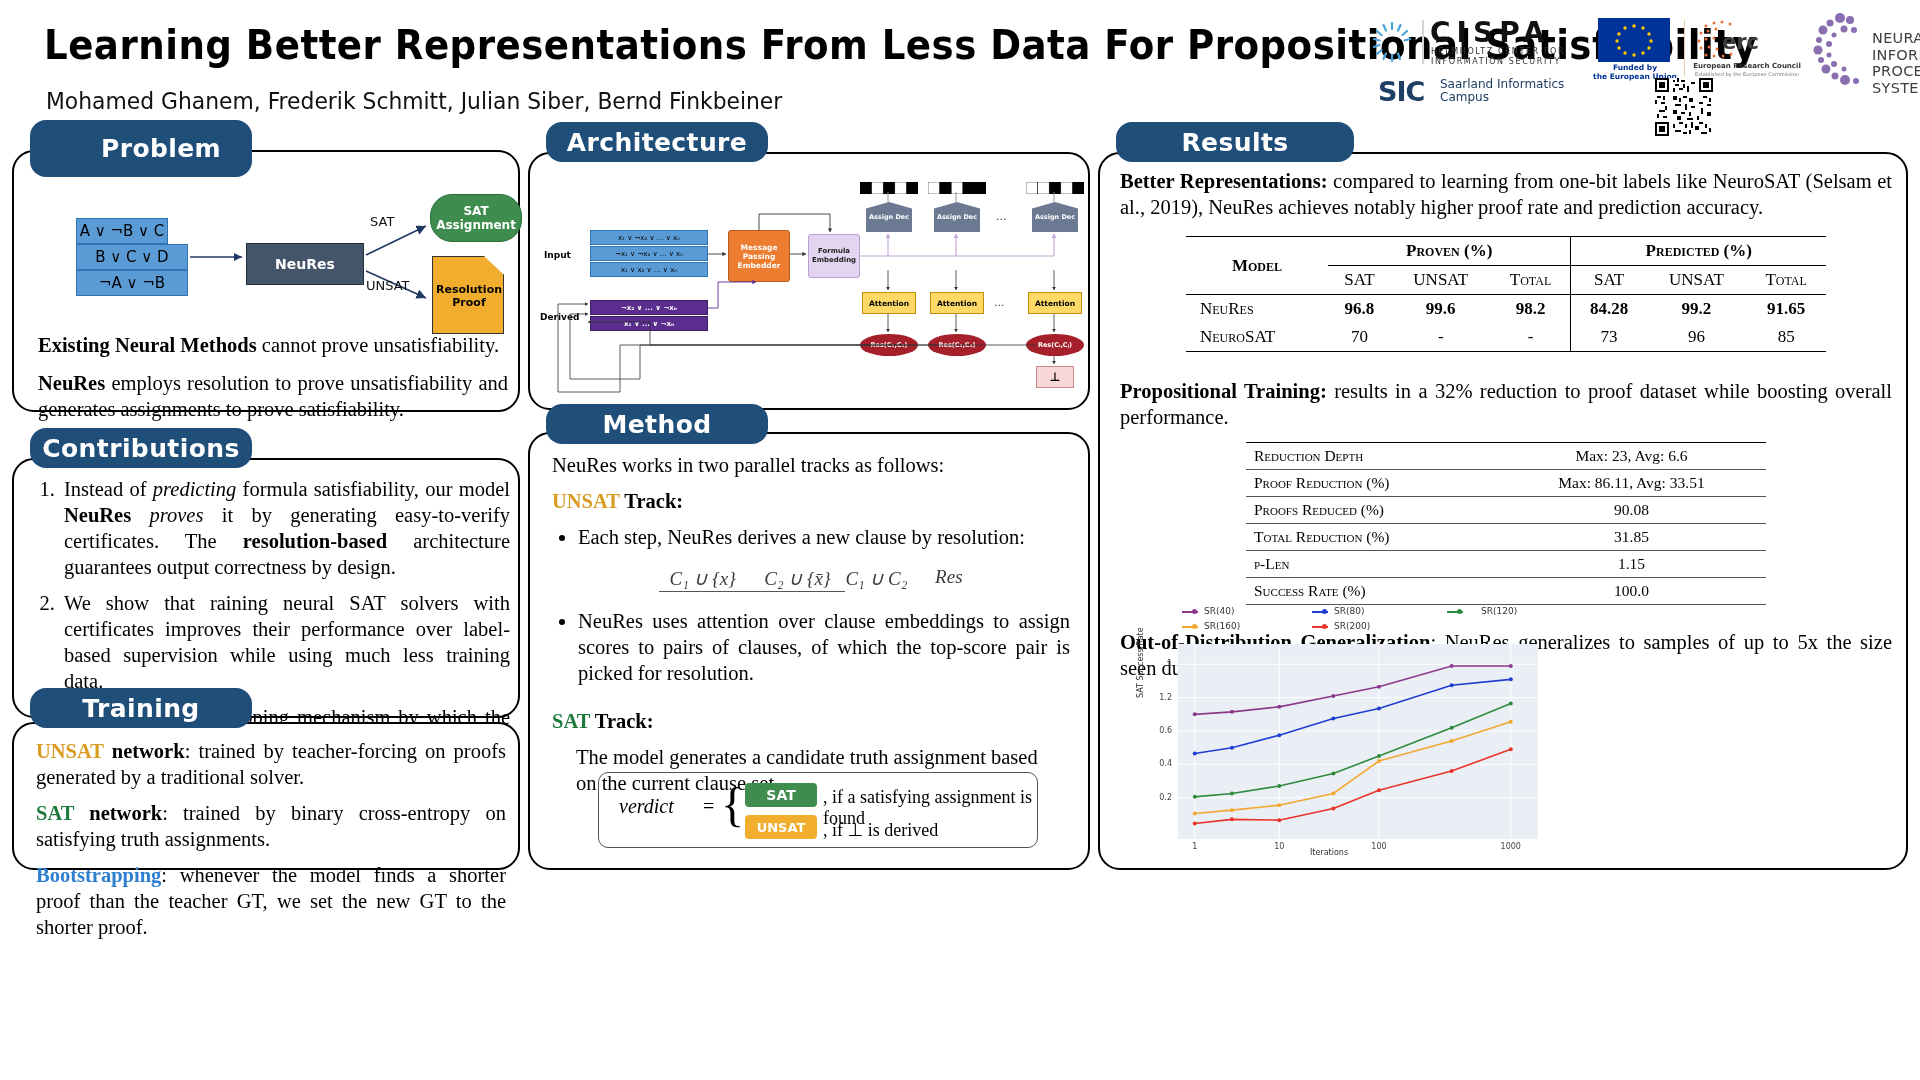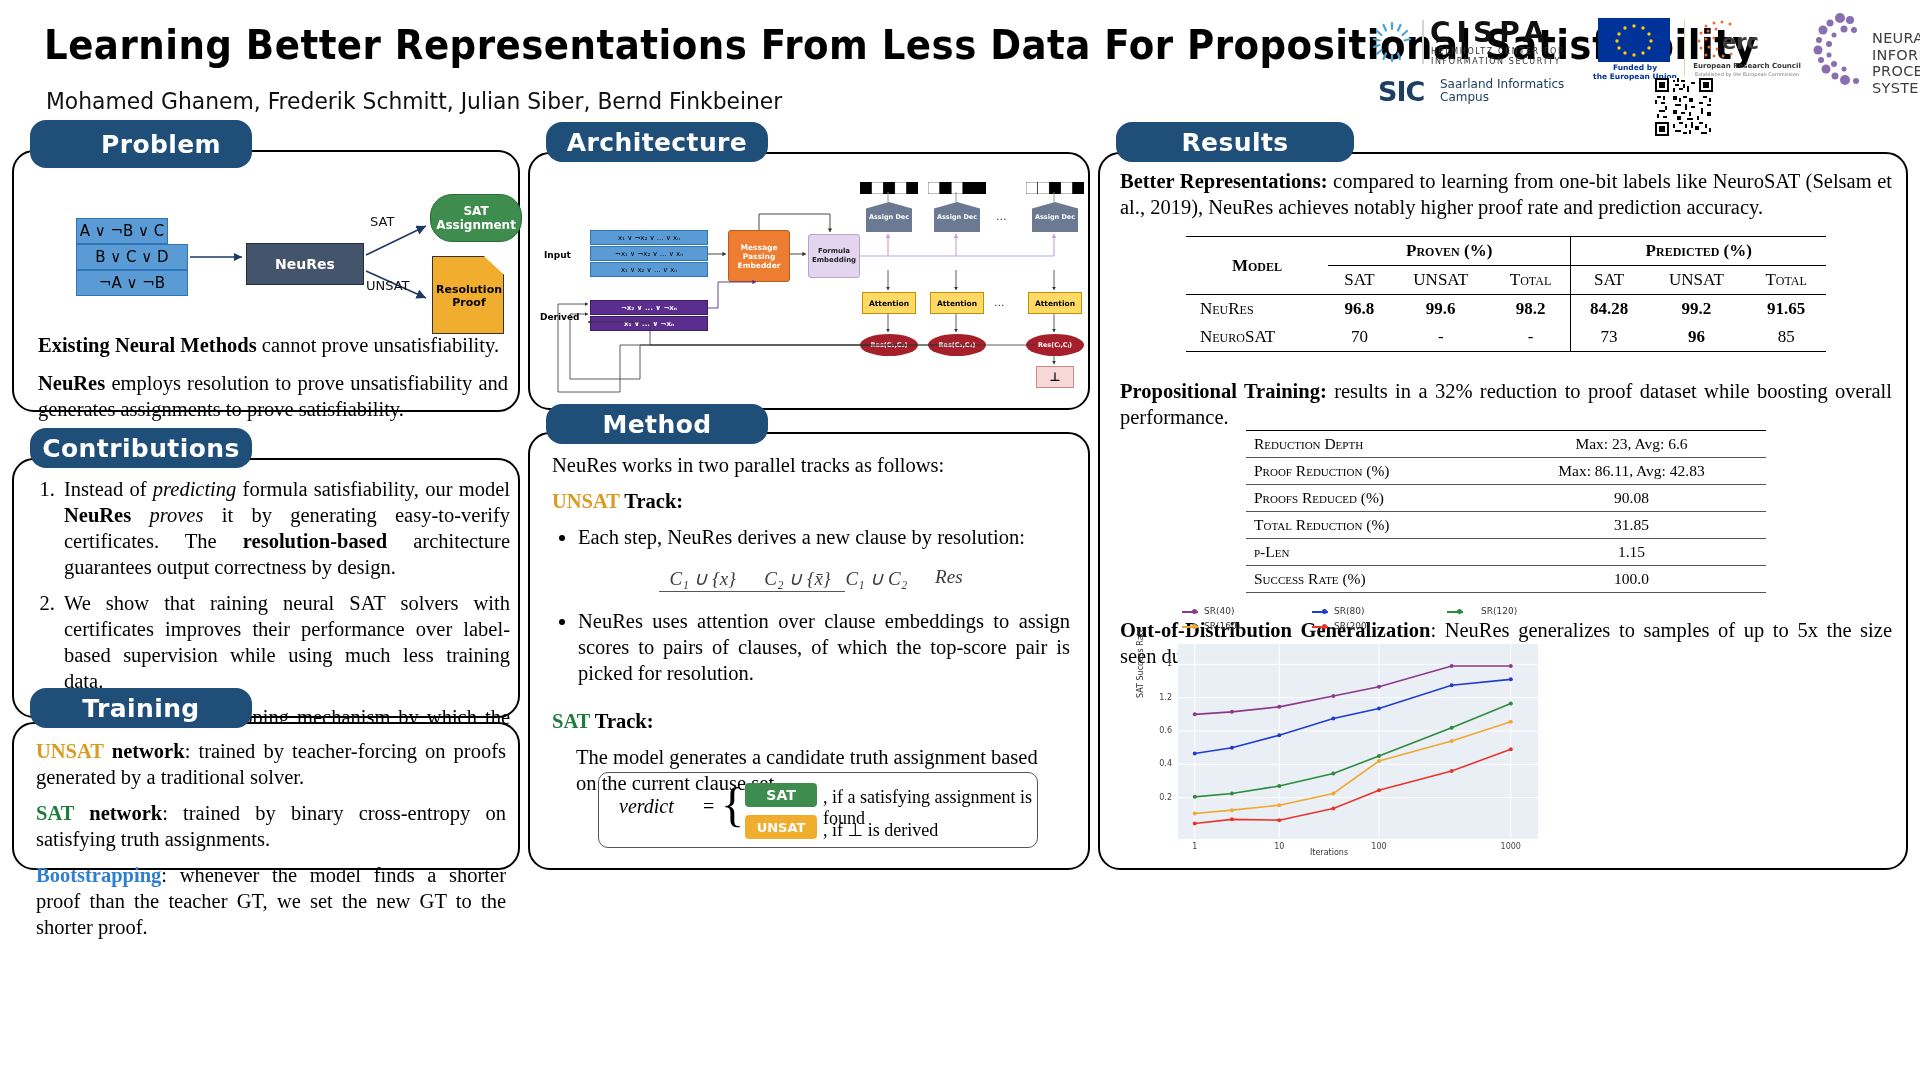--- a/index.html
+++ b/index.html
@@ -115,21 +115,21 @@
     font-size:20.5px;
     line-height:26px;
     color:#000;
     text-align:justify;
   }
   b, .b { font-weight:700; }
   i, .i { font-style:italic; }
 
   
   #panel-problem { left:12px; top:150px; width:508px; height:262px; }
-  #head-problem { left:30px; top:120px; width:222px; height:48px;padding-left:40px; }
+  #head-problem { left:30px; top:120px; width:222px; height:57px;padding-left:40px; }
   #problem-body { position:absolute; left:24px; top:180px; width:470px; }
   #problem-body p { margin:0 0 12px 0; }
 
   #panel-contrib { left:12px; top:458px; width:508px; height:260px; }
   #head-contrib { left:30px; top:428px; width:222px; height:40px; }
   #contrib-list {
     position:absolute; left:18px; top:16px; width:478px;
     margin:0; padding-left:28px;
   }
   #contrib-list li { margin-bottom:10px; padding-left:4px; }
@@ -174,21 +174,21 @@
   .smallcaps { font-variant:small-caps; }
 
   
   #tbl-main { width:640px; margin:16px auto 0 auto; font-size:17px; }
   #tbl-main td, #tbl-main th { padding:4px 6px; text-align:center; }
   #tbl-main .rule-top { border-top:1.6px solid #000; }
   #tbl-main .rule-bot { border-bottom:1.2px solid #000; }
   #tbl-main .grp { border-bottom:1px solid #000; }
   #tbl-main .vsep { border-left:1px solid #000; }
 
-  #tbl-boot { width:520px; margin:0 auto 0 auto; font-size:15.5px; }
+  #tbl-boot { width:520px; margin:12px auto 0 auto; font-size:15.5px; }
   #tbl-boot td { padding:4px 8px; border-bottom:1px solid #555; }
   #tbl-boot tr:first-child td { border-top:1.4px solid #000; }
   #tbl-boot .lbl { text-align:left; }
   #tbl-boot .val { text-align:center; }
 
   
   #chart-wrap { position:absolute; left:40px; top:452px; width:700px; height:250px; }
   #chart-legend {
     position:absolute; left:42px; top:0px; width:400px; height:34px;
     font-family:"DejaVu Sans", sans-serif; font-size:9px; color:#333;
@@ -679,39 +679,39 @@
             <td style="font-weight: 700; border-top: 1px solid rgb(0, 0, 0);" class="vsep">84.28</td>
             <td style="font-weight: 700; border-top: 1px solid rgb(0, 0, 0);">99.2</td>
             <td style="font-weight: 700; border-top: 1px solid rgb(0, 0, 0);">91.65</td>
           </tr>
           <tr style="border-bottom: 1.6px solid rgb(0, 0, 0);">
             <td class="smallcaps" style="text-align: left; padding-left: 14px; border-bottom: 1.6px solid rgb(0, 0, 0);">NeuroSAT</td>
             <td style="font-weight: 400; border-bottom: 1.6px solid rgb(0, 0, 0);">70</td>
             <td style="font-weight: 400; border-bottom: 1.6px solid rgb(0, 0, 0);">-</td>
             <td style="font-weight: 400; border-bottom: 1.6px solid rgb(0, 0, 0);">-</td>
             <td style="font-weight: 400; border-bottom: 1.6px solid rgb(0, 0, 0);" class="vsep">73</td>
-            <td style="font-weight: 700; border-bottom: 1.6px solid rgb(0, 0, 0);">96</td>
+            <td style="font-weight: 400; border-bottom: 1.6px solid rgb(0, 0, 0);">96</td>
             <td style="font-weight: 400; border-bottom: 1.6px solid rgb(0, 0, 0);">85</td>
           </tr>
         </tbody>
     </table>
 
     <p class="body-text" style="margin:26px 0 0 0;">
       <b>Propositional Training:</b><span> results in a 32% reduction to proof dataset while boosting overall performance.</span>
     </p>
 
     <table class="rtab" id="tbl-boot">
       <tbody id="tbl-boot-body">
           <tr>
             <td class="lbl smallcaps">Reduction Depth</td>
             <td class="val">Max: 23, Avg: 6.6</td>
           </tr>
           <tr>
             <td class="lbl smallcaps">Proof Reduction (%)</td>
-            <td class="val">Max: 86.11, Avg: 42.83</td>
+            <td class="val">Max: 86.11, Avg: 33.51</td>
           </tr>
           <tr>
             <td class="lbl smallcaps">Proofs Reduced (%)</td>
             <td class="val">90.08</td>
           </tr>
           <tr>
             <td class="lbl smallcaps">Total Reduction (%)</td>
             <td class="val">31.85</td>
           </tr>
           <tr>

